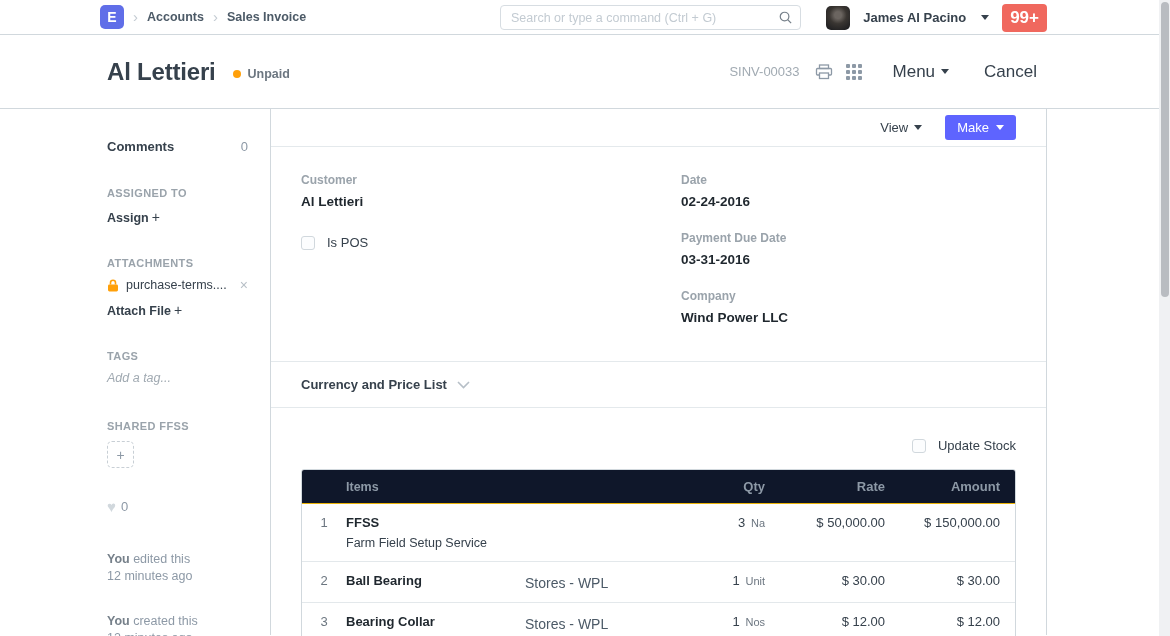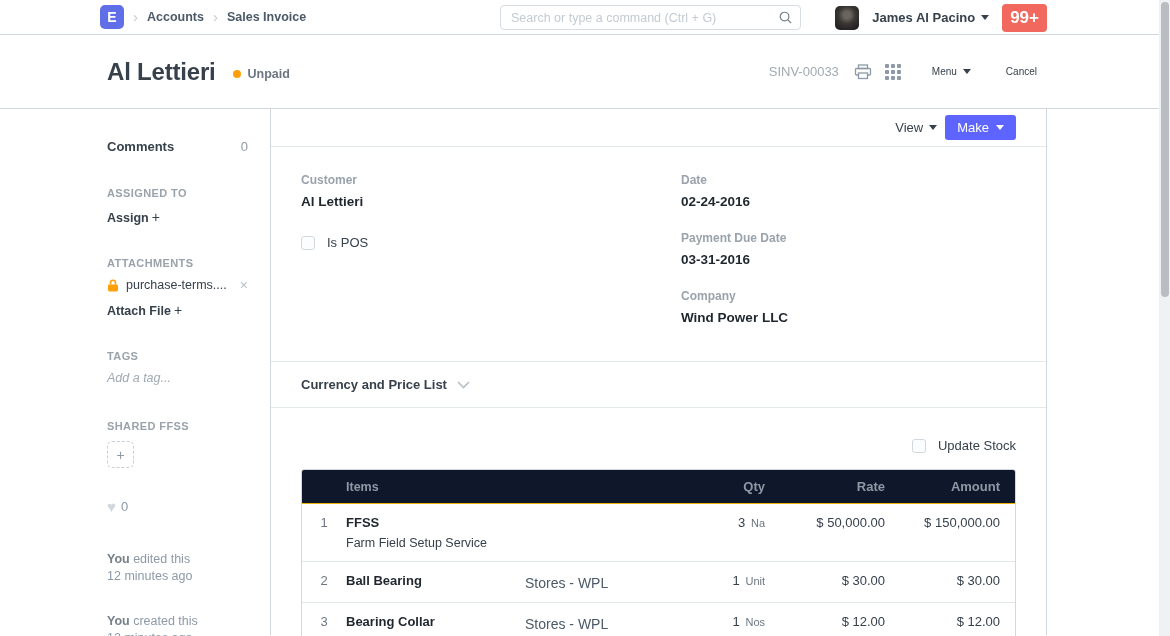--- a/index.html
+++ b/index.html
@@ -16,42 +16,42 @@
   .crumb { font-size:12.5px; font-weight:700; color:#4c5a67; text-decoration:none; cursor:pointer; }
   .search-wrap { position:absolute; left:500px; top:5px; width:301px; height:25px; }
   .search-wrap input { width:100%; height:100%; border:1px solid #d7dde2; border-radius:4px;
     padding:0 30px 0 10px; font-size:12.5px; color:#36414c; outline:none; background:#fff;
     font-family:"Liberation Sans", sans-serif; }
   .search-wrap input::placeholder { color:#c3cbd2; }
   .search-icon { position:absolute; right:8px; top:5px; }
   .nav-right { position:absolute; right:123px; top:0; height:35px; display:flex; align-items:center; gap:13px; }
   .avatar { width:24px; height:24px; border-radius:5px; cursor:pointer;
     background:radial-gradient(circle at 50% 38%, #6b6560 0 18%, #3a3632 45%, #17181c 100%); }
-  .user-menu { display:flex; align-items:center; gap:6px; cursor:pointer;text-align:center; }
+  .user-menu { display:flex; align-items:center; gap:15px; cursor:pointer;text-align:center; }
   .user-name { font-size:13px; font-weight:700; color:#36414c; }
   .caret { width:0; height:0; border-left:4px solid transparent; border-right:4px solid transparent;
     border-top:5px solid #36414c; display:inline-block; }
   .badge { background:#f0685e; color:#fff; font-size:17px; font-weight:700;
     border-radius:4px; padding:4px 8px; cursor:pointer; }
 
   
   .page-head { height:74px; border-bottom:1px solid #d1d8dd; display:flex; align-items:center;
     padding:0 133px 0 107px; background:#fff; }
   .title-wrap { display:flex; align-items:center; gap:18px; }
   .page-title { font-size:24px; font-weight:700; color:#36414c; letter-spacing:-0.2px; }
   .status { display:flex; align-items:center; gap:6px; margin-top:4px; }
   .status-dot { width:8px; height:8px; border-radius:50%; background:#ffa00a; }
   .status-text { font-size:12.5px; font-weight:700; color:#6c7680; }
   .head-right { margin-left:auto; display:flex; align-items:center; gap:13px; }
   .doc-id { font-size:13px; color:#a1aab2; margin-right:2px; }
   .icon-btn { cursor:pointer; display:flex; align-items:center; }
   .grid-icon { display:grid; grid-template-columns:repeat(3,4px); grid-template-rows:repeat(3,4px);
     gap:2px; margin-right:8px; }
   .grid-icon span { background:#8d99a6; width:4px; height:4px; border-radius:1px; }
-  .menu-btn, .cancel-btn { font-size:10px; font-weight:400; color:#36414c; background:none;
+  .menu-btn, .cancel-btn { font-size:17px; font-weight:400; color:#36414c; background:none;
     border:none; cursor:pointer; display:flex; align-items:center; gap:6px;
     font-family:"Liberation Sans", sans-serif; }
   .menu-btn { margin-left:10px; margin-right:22px; }
 
   
   .main { display:flex; height:526px; }
   .sidebar { width:270px; padding:30px 22px 0 107px; flex:none; }
   .form-col { width:777px; flex:none; border-left:1px solid #d1d8dd; border-right:1px solid #d1d8dd; }
 
   
@@ -70,21 +70,21 @@
   .like-row { display:flex; align-items:center; gap:5px; margin-top:30px; }
   .heart { color:#d1d8dd; font-size:15px; cursor:pointer; }
   .like-count { font-size:13px; color:#8d99a6; }
   .activity { font-size:12.5px; color:#8d99a6; line-height:17px; }
   .activity b { color:#76808a; }
   .mt33 { margin-top:33px; } .mt32 { margin-top:32px; } .mt35 { margin-top:35px; }
   .mt10 { margin-top:10px; } .mt36 { margin-top:36px; } .mt28 { margin-top:28px; }
 
   
   .toolbar { height:38px; border-bottom:1px solid #e4e9ec; display:flex; align-items:center;
-    justify-content:flex-end; padding-right:30px; gap:8px; }
+    justify-content:flex-end; padding-right:30px; gap:23px; }
   .view-btn { font-size:13px; color:#36414c; background:none; border:none; cursor:pointer;
     display:flex; align-items:center; gap:6px; font-family:"Liberation Sans", sans-serif; }
   .make-btn { background:#5e64ff; color:#fff; font-size:13px; border:none; border-radius:3px;
     padding:5px 12px; cursor:pointer; display:flex; align-items:center; gap:7px;
     font-family:"Liberation Sans", sans-serif; }
   .make-btn .caret { border-top-color:#fff; }
 
   .fields { display:grid; grid-template-columns:1fr 1fr; column-gap:45px; padding:26px 30px 36px; }
   .field { margin-bottom:22px; }
   .field-label { font-size:12px; font-weight:700; color:#9aa3ab; margin-bottom:7px; }

